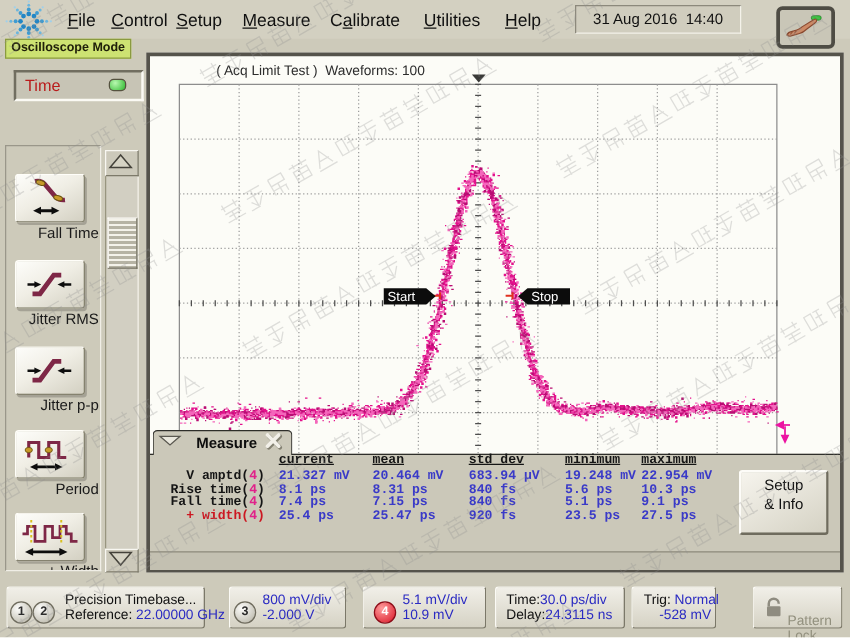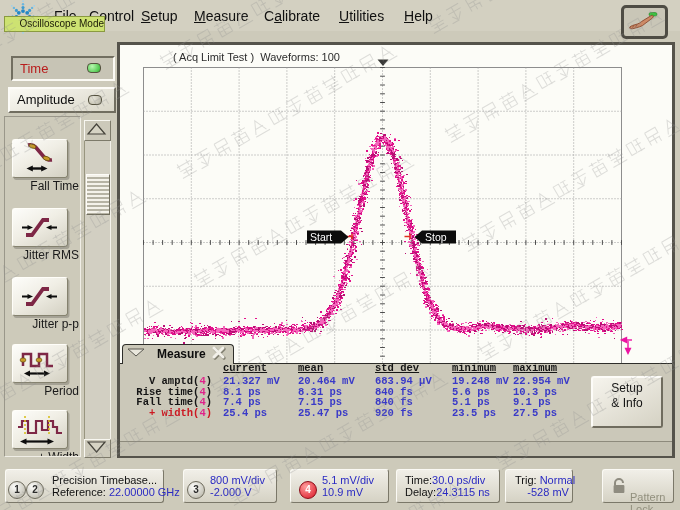--- a/index.html
+++ b/index.html
@@ -4,22 +4,22 @@
 #scr{position:relative;width:680px;height:510px;background:#cdcaba;overflow:hidden;
  font-family:"Liberation Sans",sans-serif;}
 #menubar{position:absolute;left:0;top:0;width:680px;height:31px;background:#d3d0c1;}
 .mi{position:absolute;top:8px;font-size:14px;color:#101010;letter-spacing:0px}
 .mi u{text-decoration:underline}
 #datebox{position:absolute;left:460px;top:4px;width:131px;height:21px;background:#d0cdbe;
  border:1px solid;border-color:#8c897c #f4f2ea #f4f2ea #8c897c;color:#101010;
  font-size:12px;line-height:21px;text-align:center}
 #touchbtn{position:absolute;left:621px;top:5px;width:41px;height:28px;background:#c9c6b7;
  border:3px solid #4e4c44;border-radius:5px}
-#pill{position:absolute;left:4px;top:16px;width:99px;height:14px;background:#cde272;
- border:1px solid #8a9a40;font-size:10px;font-weight:normal;color:#20200a;line-height:14px;text-align:right;white-space:nowrap}
+#pill{position:absolute;left:4px;top:31px;width:99px;height:14px;background:#cde272;
+ border:1px solid #8a9a40;font-size:10px;font-weight:bold;color:#20200a;line-height:14px;text-align:center;white-space:nowrap}
 #timebtn{position:absolute;left:11px;top:56px;width:93px;height:21px;background:#c7c4b5;
  border:2px solid;border-color:#716e60 #fbfaf4 #fbfaf4 #716e60;font-size:13px;color:#b91c1c;line-height:21px;padding-left:7px}
 #ampbtn{position:absolute;left:8px;top:87px;width:97px;height:22px;background:linear-gradient(160deg,#fbfaf4,#d9d6c8);
  border:2px solid;border-color:#fdfcf8 #716e60 #716e60 #fdfcf8;font-size:13px;color:#0d0d0d;line-height:22px;padding-left:7px}
 .led{position:absolute;width:12px;height:8px;border-radius:4px;border:1px solid #55523f}
 #ipanel{position:absolute;left:4px;top:116px;width:75px;height:339px;
  border:1px solid;border-color:#9a978a #f0eee6 #f0eee6 #9a978a}
 .ibtn{position:absolute;width:54px;height:37px;background:linear-gradient(150deg,#fdfdfa 0%,#f0eee5 45%,#d3d0c2 100%);
  border:1px solid;border-color:#fffef9 #85826f #85826f #fffef9;border-radius:3px;
  box-shadow:1.5px 2px 0 #a5a295}
@@ -87,33 +87,33 @@
       <circle cx="32.1" cy="7.9" r="1.2" fill="#6cb6de"></circle>
       <circle cx="34.2" cy="5.8" r="0.9" fill="#9ed0ec"></circle>
     </svg>
 <span class="mi" style="left:54px"><u>F</u>ile</span>
 <span class="mi" style="left:89px"><u>C</u>ontrol</span>
 <span class="mi" style="left:141px"><u>S</u>etup</span>
 <span class="mi" style="left:194px"><u>M</u>easure</span>
 <span class="mi" style="left:264px">C<u>a</u>librate</span>
 <span class="mi" style="left:339px"><u>U</u>tilities</span>
 <span class="mi" style="left:404px"><u>H</u>elp</span>
+<div id="datebox">31 Aug 2016&nbsp;&nbsp;14:40</div>
 <div id="touchbtn">
       <svg width="40" height="30" style="position:absolute;left:0;top:0">
 <rect x="25" y="4.5" width="8" height="3.6" rx="1.8" fill="#35c53a" stroke="#1c7020" stroke-width="0.5"></rect>
 <g>
           <path d="M27.2 7.6 q1.4 -.9 2 .4 q.4 1 -.7 2 L21 15.6 q-2.4 2.4 -5.4 3.2 l-6.8 1.9 q-2.6 .6 -2.7 -1 q-.1 -1.5 2.3 -2.2 l5 -1.5 q2.4 -.7 4.2 -2.5 z" fill="#cd8a66" stroke="#8a4a30" stroke-width="0.9"></path>
 <path d="M7 18.4q-1.7 .4 -1.6 2M10.2 17.6q-1.7 .4 -1.6 2M13.4 16.8q-1.7 .4 -1.6 2" stroke="#8a4a30" stroke-width="0.8" fill="none"></path>
         </g>
 </svg>
     </div>
 
 <div id="pill">Oscilloscope Mode</div>
 <div id="timebtn">Time<span class="led" style="left:74px;top:5px;background:radial-gradient(circle at 35% 30%,#b8f8b0,#2fb830)"></span></div>
-<div id="ampbtn">Amplitude<span class="led" style="left:78px;top:6px;background:radial-gradient(circle at 35% 30%,#e8e6da,#b4b1a2)"></span></div>
 <div id="ipanel"></div>
 <div class="ibtn" style="left:12px;top:139px">
       <svg width="54" height="37" style="position:absolute;left:0;top:0">
 <path d="M15 5 q5 -1 7.5 2 L31 17 q3 3.5 8 3" stroke="#7e2746" stroke-width="3.6" fill="none"></path>
 <ellipse cx="19.5" cy="6.2" rx="3.6" ry="1.9" fill="#c89a28" stroke="#6b5510" stroke-width="0.8" transform="rotate(18 19.5 6.2)"></ellipse>
 <ellipse cx="33.5" cy="18.4" rx="3.6" ry="1.9" fill="#c89a28" stroke="#6b5510" stroke-width="0.8" transform="rotate(18 33.5 18.4)"></ellipse>
 <path d="M18 28.5h12" stroke="#0d0d0d" stroke-width="2.4"></path>
         <polygon points="13.5,28.5 19.8,25.4 19.8,31.6" fill="#0d0d0d"></polygon>
         <polygon points="34.5,28.5 28.2,25.4 28.2,31.6" fill="#0d0d0d"></polygon>
 </svg>

